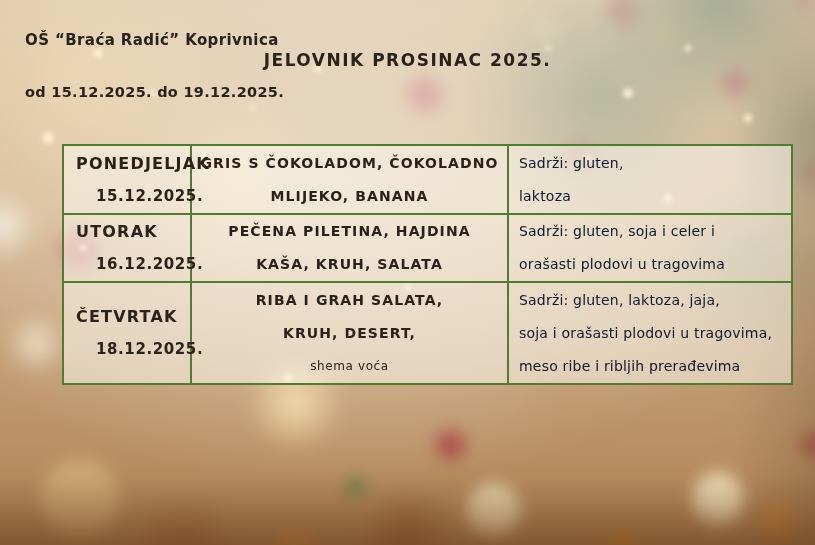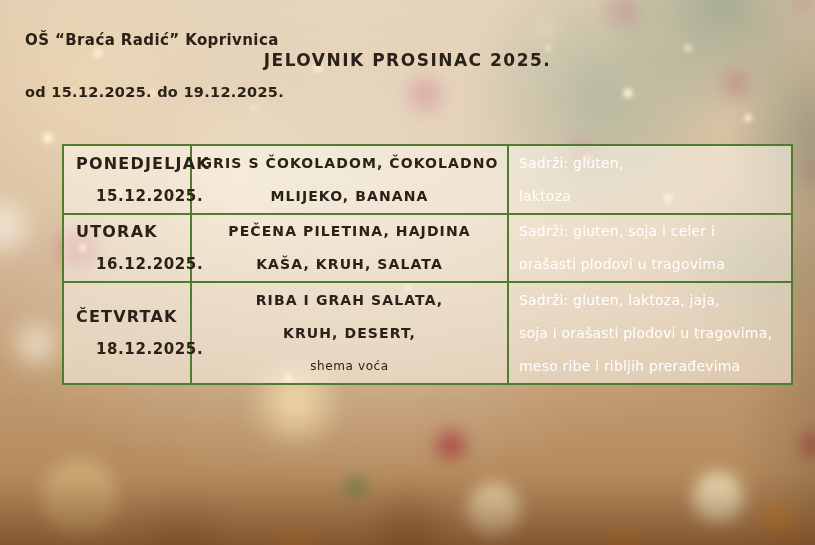--- a/index.html
+++ b/index.html
@@ -125,21 +125,21 @@
   td.c3{width:282px;}
   .line{line-height:33px;white-space:nowrap;}
   .day{
     padding-left:12px;font-size:16px;font-weight:bold;letter-spacing:1.2px;line-height:33px;
   }
   .date{
     padding-left:32px;font-size:15px;font-weight:bold;letter-spacing:.6px;line-height:33px;
   }
   .meal{font-size:14px;font-weight:bold;letter-spacing:1.1px;}
   .meal-lc{font-size:12px;font-weight:normal;letter-spacing:.6px;}
-  .allergen{padding-left:10px;font-size:14px;letter-spacing:.2px;color:#ffffff;}
+  .allergen{padding-left:10px;font-size:14px;letter-spacing:.2px;color:#0f172a;}
 </style>
 </head>
 <body>
 
 <div class="canvas">
   <div class="bg-photo"></div>
   <div class="bokeh"></div>
   <div class="veil"></div>
 
   <div class="school">OŠ “Braća Radić” Koprivnica</div>

